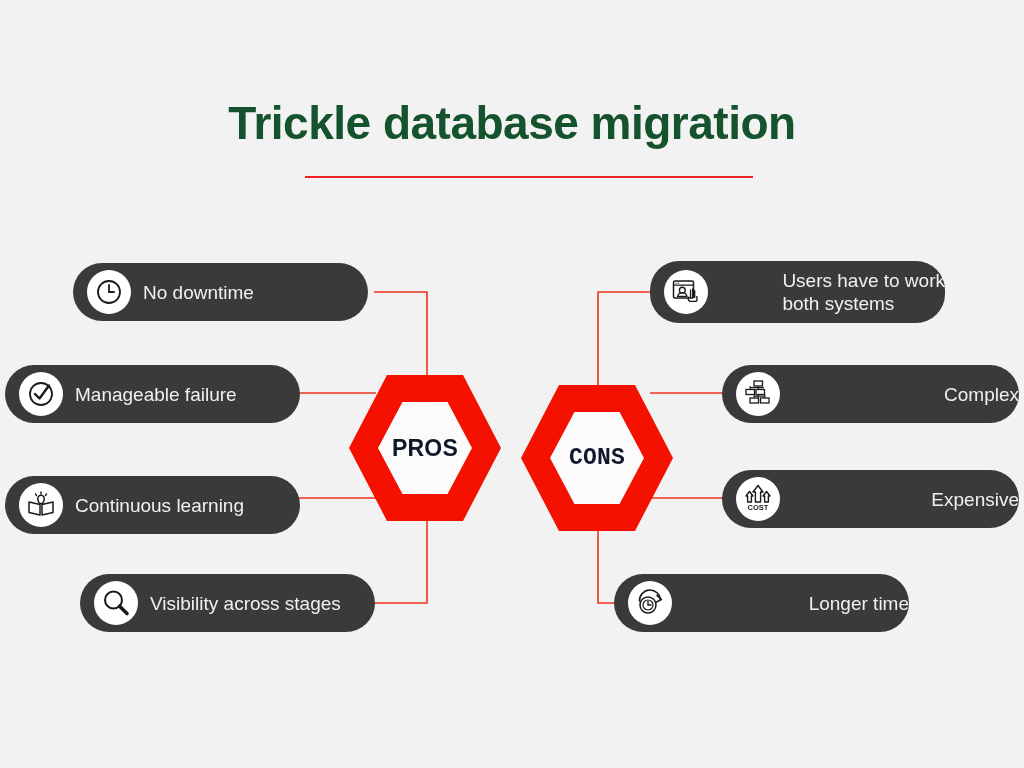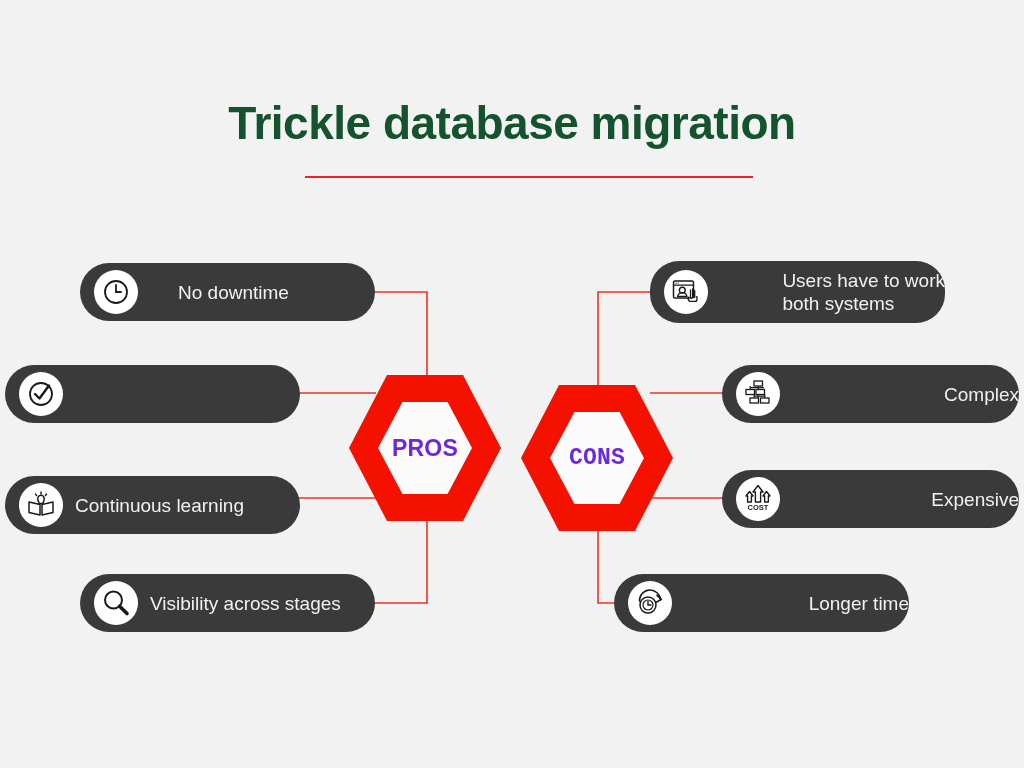--- a/index.html
+++ b/index.html
@@ -118,21 +118,21 @@
     top: 28px;
     width: 94px;
     height: 96px;
     background: #fbfbfb;
     clip-path: polygon(26% 2%, 74% 2%, 100% 50%, 74% 98%, 26% 98%, 0% 50%);
     display: flex;
     align-items: center;
     justify-content: center;
   }
   .hex-label {
-    color: #6d28d9;
+    color: #0f172a;
     font-size: 23px;
     font-weight: bold;
     letter-spacing: 0.2px;
   }
 </style>
 </head>
 <body>
 
 <div class="canvas">
 
@@ -145,37 +145,38 @@
     <path d="M 298 393 L 376 393" fill="none" stroke="#ee3322" stroke-width="1.6"></path>
     <path d="M 298 498 L 376 498" fill="none" stroke="#ee3322" stroke-width="1.6"></path>
     <path d="M 427 505 L 427 603 L 374 603" fill="none" stroke="#ee3322" stroke-width="1.6"></path>
 
     <path d="M 650 292 L 598 292 L 598 392" fill="none" stroke="#ee3322" stroke-width="1.6"></path>
     <path d="M 650 393 L 727 393" fill="none" stroke="#ee3322" stroke-width="1.6"></path>
     <path d="M 650 498 L 727 498" fill="none" stroke="#ee3322" stroke-width="1.6"></path>
     <path d="M 598 505 L 598 603 L 650 603" fill="none" stroke="#ee3322" stroke-width="1.6"></path>
   </svg>
 
-  <div class="pill left" style="left:80px; top:263px; width:295px;gap:28px;">
+  <div class="pill left" style="left:73px; top:263px; width:295px;">
     <span class="pill-icon">
       <svg width="30" height="30" viewBox="0 0 30 30">
         <circle cx="15" cy="15" r="11" fill="none" stroke="#1a1a1a" stroke-width="1.8"></circle>
         <path d="M15 8 L15 15 L20 15" fill="none" stroke="#1a1a1a" stroke-width="1.8" stroke-linecap="round"></path>
       </svg>
     </span>
     <span class="pill-label">No downtime</span>
   </div>
 
   <div class="pill left" style="left:5px; top:365px; width:295px;">
     <span class="pill-icon">
       <svg width="30" height="30" viewBox="0 0 30 30">
         <circle cx="15" cy="15" r="11" fill="none" stroke="#1a1a1a" stroke-width="1.8"></circle>
         <path d="M9 15 L13.5 19.5 L23 6.5" fill="none" stroke="#1a1a1a" stroke-width="2.4" stroke-linecap="round" stroke-linejoin="round"></path>
       </svg>
     </span>
+    <span class="pill-label">Manageable failure</span>
   </div>
 
   <div class="pill left" style="left:5px; top:470px; width:295px;margin-top:6px;">
     <span class="pill-icon">
       <svg width="32" height="32" viewBox="0 0 32 32">
         <path d="M4 13 L15 15.5 L15 26 L4 23.5 Z" fill="none" stroke="#1a1a1a" stroke-width="1.5" stroke-linejoin="round"></path>
         <path d="M28 13 L17 15.5 L17 26 L28 23.5 Z" fill="none" stroke="#1a1a1a" stroke-width="1.5" stroke-linejoin="round"></path>
         <path d="M13 11 a3.3 3.3 0 1 1 6 0 c0 1.8 -1.2 2.4 -1.2 3.6 h-3.6 c0 -1.2 -1.2 -1.8 -1.2 -3.6 z" fill="none" stroke="#1a1a1a" stroke-width="1.5"></path>
         <path d="M16 3 L16 5 M10.5 5 L11.6 6.6 M21.5 5 L20.4 6.6" stroke="#1a1a1a" stroke-width="1.4" stroke-linecap="round"></path>
       </svg>

